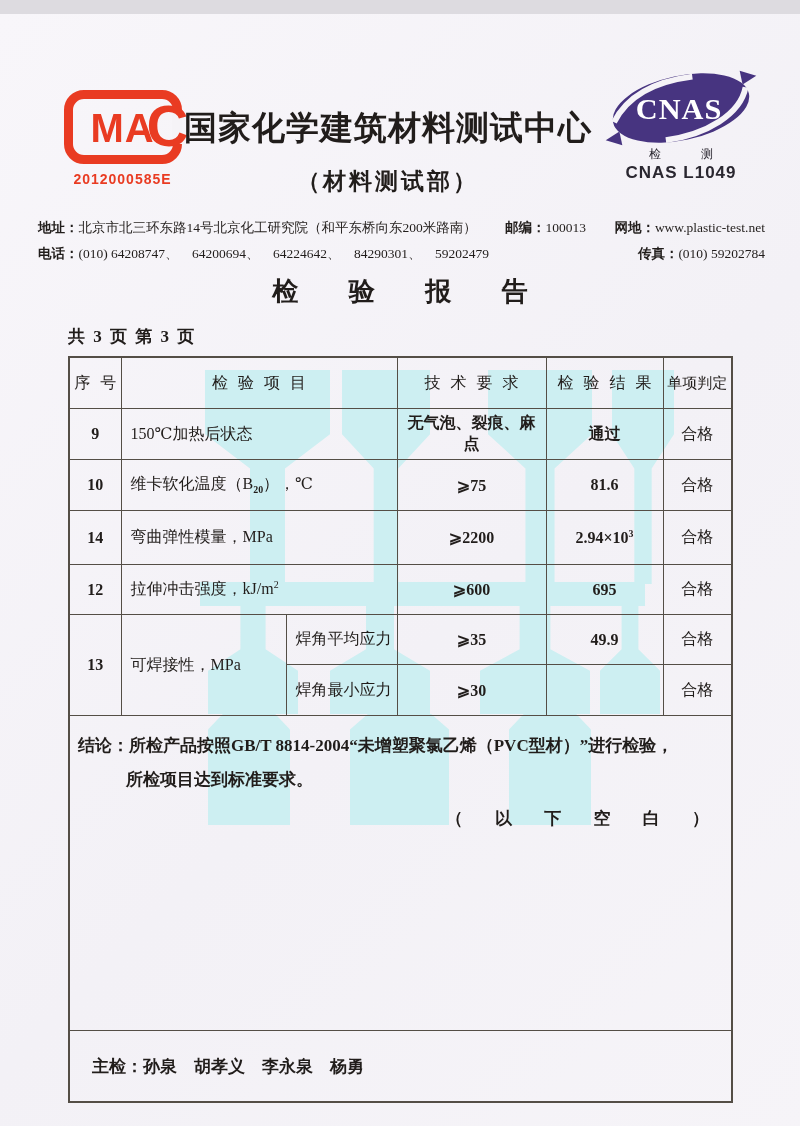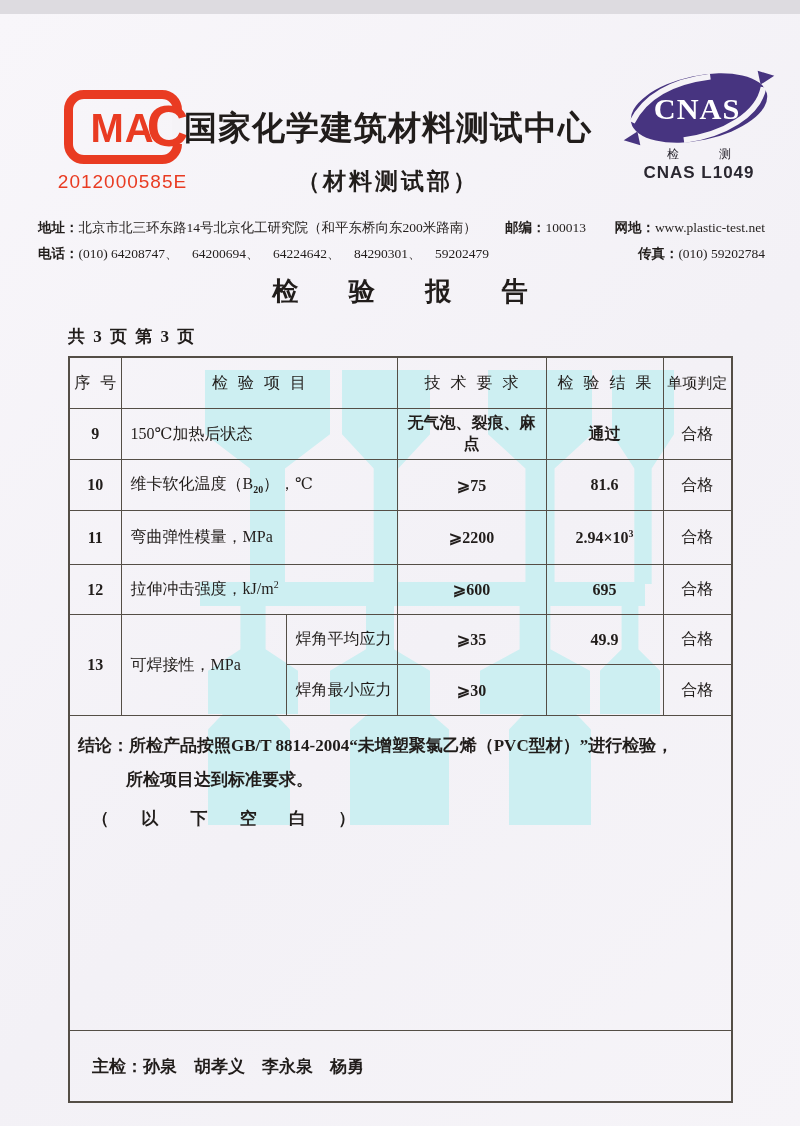--- a/index.html
+++ b/index.html
@@ -15,28 +15,28 @@
   .cma-logo { position:relative; width:118px; height:74px; margin:0 auto;
     border:9px solid #e93b22; border-radius:20px; box-sizing:border-box;
     display:flex; align-items:center; justify-content:center; }
   .cma-letters { font-family:"Liberation Sans","DejaVu Sans",sans-serif;
     font-weight:bold; font-size:40px; color:#e93b22; letter-spacing:1px; line-height:1; padding-top:2px;}
   .cma-gap { position:absolute; right:-9px; top:50%; transform:translateY(-50%);
     width:10px; height:34px; background:#f5f3f7; }
   .cma-c { position:absolute; right:-16px; top:50%; transform:translateY(-52%);
     font-family:"Liberation Sans","DejaVu Sans",sans-serif; font-weight:900;
     font-size:58px; color:#e93b22; line-height:1; }
-  .cma-number { margin-top:7px; color:#e93b22; font-weight:normal; font-size:19px;
+  .cma-number { margin-top:7px; color:#e93b22; font-weight:bold; font-size:14px;
     font-family:"Liberation Sans","DejaVu Sans",sans-serif; letter-spacing:1px; }
 
   .org-block { position:absolute; left:183px; top:92px; width:410px; text-align:center; }
   .org-title { font-size:33px; font-weight:bold; letter-spacing:1px; white-space:nowrap; }
   .org-subtitle { margin-top:15px; font-size:23px; font-weight:bold; letter-spacing:3px; }
 
-  .cnas-block { position:absolute; left:615px; top:50px; width:168px; text-align:center; }
+  .cnas-block { position:absolute; left:597px; top:50px; width:168px; text-align:center; }
   .cnas-svg { display:block; margin:0 auto; }
   .cnas-cert-type { font-size:12px; letter-spacing:14px; text-indent:14px; margin-top:-6px; color:#2a2730; }
   .cnas-cert-no { font-size:17px; font-weight:bold; letter-spacing:1px; color:#2a2730;
     font-family:"Liberation Sans","DejaVu Sans",sans-serif; margin-top:0px; }
 
   
   .contact { position:absolute; left:38px; top:201px; width:727px; font-size:13.5px; }
   .contact-line { display:flex; justify-content:space-between; line-height:26px; white-space:nowrap; }
   .contact-line .lbl { font-weight:bold; }
 
@@ -70,21 +70,21 @@
   sub { font-size:0.62em; font-weight:bold; }
   sup { font-size:0.62em; }
   tr.r9  { height:51px; }  tr.r10 { height:51px; }
   tr.r11 { height:54px; }  tr.r12 { height:50px; }
   tr.r13a { height:50px; } tr.r13b { height:51px; }
 
   td.conclusion-cell { height:298px; vertical-align:top; text-align:left;
     padding:16px 8px 0 8px; font-size:17px; font-weight:bold; }
   .conc-line1 { line-height:27px; }
   .conc-line2 { margin-left:48px; margin-top:9px; }
-  .blank-note { margin-top:16px; text-align:left; letter-spacing:14px; text-indent:14px; }
+  .blank-note { margin-top:16px; text-align:right; letter-spacing:14px; text-indent:14px; }
 
   td.signature-cell { height:70px; text-align:left; vertical-align:middle;
     padding-left:22px; font-size:17px; font-weight:bold; }
 </style>
 </head>
 <body>
 
 <div class="page">
 
   <div class="watermark" aria-hidden="true">
@@ -174,21 +174,21 @@
         <td>合格</td>
       </tr>
       <tr class="r10">
         <td class="num">10</td>
         <td colspan="2" class="item"><span>维卡软化温度（B</span><sub>20</sub><span>），℃</span></td>
         <td class="req">⩾75</td>
         <td class="res">81.6</td>
         <td>合格</td>
       </tr>
       <tr class="r11">
-        <td class="num">11</td>
+        <td class="num">14</td>
         <td colspan="2" class="item">弯曲弹性模量，MPa</td>
         <td class="req">⩾2200</td>
         <td class="res"><span>2.94×10</span><sup>3</sup></td>
         <td>合格</td>
       </tr>
       <tr class="r12">
         <td class="num">12</td>
         <td colspan="2" class="item"><span>拉伸冲击强度，kJ/m</span><sup>2</sup></td>
         <td class="req">⩾600</td>
         <td class="res">695</td>

